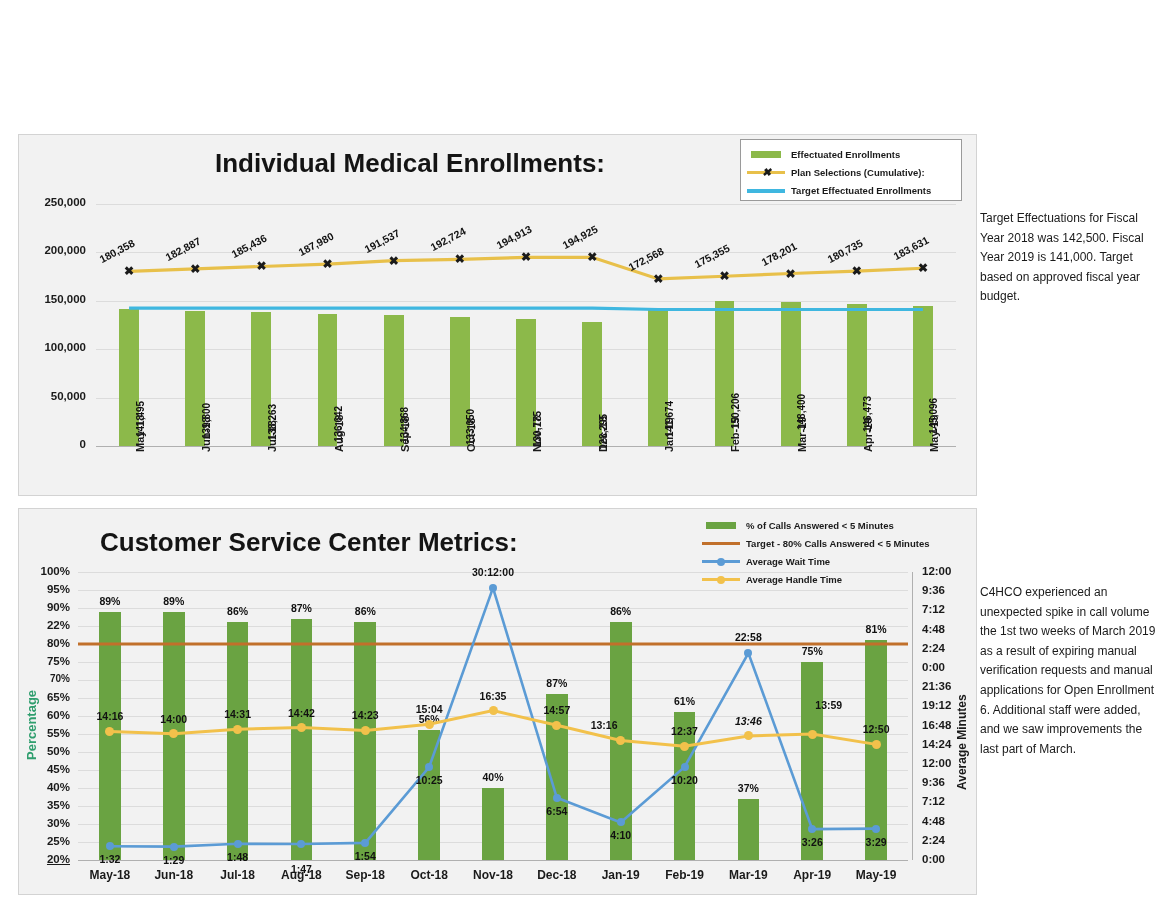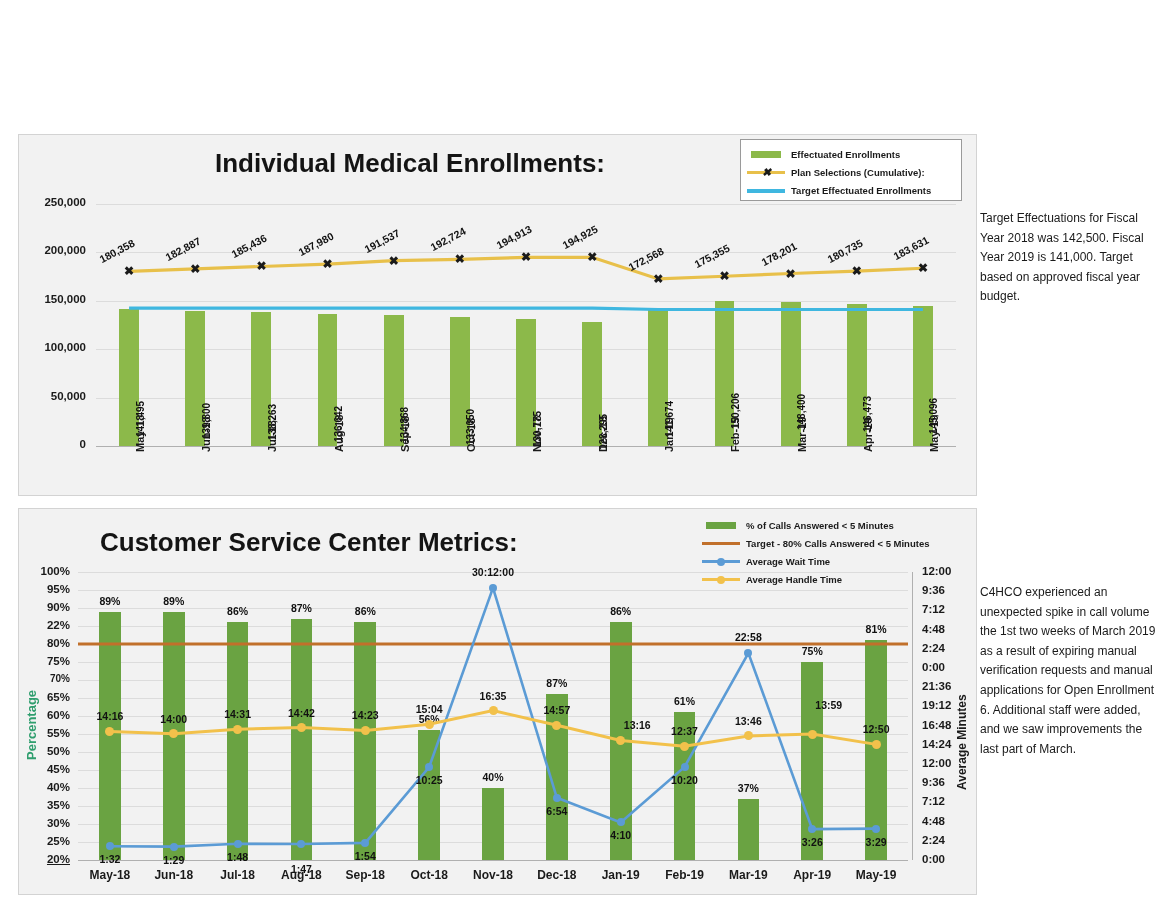--- a/index.html
+++ b/index.html
@@ -326,25 +326,25 @@
     <div class="ptlab" style="left: 193.462px; top: 134.529px; width: 60px; text-align: center;">14:42</div>
     <div class="dot" style="left: 282.808px; top: 153.913px; width: 9px; height: 9px; background: rgb(242, 193, 75);"></div>
     <div class="ptlab" style="left: 257.308px; top: 137.413px; width: 60px; text-align: center;">14:23</div>
     <div class="dot" style="left: 346.654px; top: 147.695px; width: 9px; height: 9px; background: rgb(242, 193, 75);"></div>
     <div class="ptlab" style="left: 321.154px; top: 131.195px; width: 60px; text-align: center;">15:04</div>
     <div class="dot" style="left: 410.5px; top: 134.087px; width: 9px; height: 9px; background: rgb(242, 193, 75);"></div>
     <div class="ptlab" style="left: 385px; top: 117.587px; width: 60px; text-align: center;">16:35</div>
     <div class="dot" style="left: 474.346px; top: 148.776px; width: 9px; height: 9px; background: rgb(242, 193, 75);"></div>
     <div class="ptlab" style="left: 448.846px; top: 132.276px; width: 60px; text-align: center;">14:57</div>
     <div class="dot" style="left: 538.192px; top: 163.916px; width: 9px; height: 9px; background: rgb(242, 193, 75);"></div>
-    <div class="ptlab" style="left: 512.692px; top: 147.416px; width: 60px; text-align: right;">13:16</div>
+    <div class="ptlab" style="left: 512.692px; top: 147.416px; width: 60px; text-align: left;">13:16</div>
     <div class="dot" style="left: 602.038px; top: 169.773px; width: 9px; height: 9px; background: rgb(242, 193, 75);"></div>
     <div class="ptlab" style="left: 576.538px; top: 153.273px; width: 60px; text-align: center;">12:37</div>
     <div class="dot" style="left: 665.885px; top: 159.41px; width: 9px; height: 9px; background: rgb(242, 193, 75);"></div>
-    <div class="ptlab" style="left: 640.385px; top: 142.91px; width: 60px; text-align: center;">13:46</div>
+    <div class="ptlab" style="left: 640.385px; top: 142.91px; width: 60px; text-align: center; font-style: italic;">13:46</div>
     <div class="dot" style="left: 729.731px; top: 157.518px; width: 9px; height: 9px; background: rgb(242, 193, 75);"></div>
     <div class="ptlab" style="left: 704.231px; top: 127px; width: 60px; text-align: right;">13:59</div>
     <div class="dot" style="left: 793.577px; top: 167.881px; width: 9px; height: 9px; background: rgb(242, 193, 75);"></div>
     <div class="ptlab" style="left: 768.077px; top: 151.381px; width: 60px; text-align: center;">12:50</div>
     <div class="dot" style="left: 27.9231px; top: 270.212px; width: 8px; height: 8px; background: rgb(91, 155, 213);"></div>
     <div class="ptlab" style="left: -4.07692px; top: 281.212px; width: 72px; text-align: center;">1:32</div>
     <div class="dot" style="left: 91.7692px; top: 270.663px; width: 8px; height: 8px; background: rgb(91, 155, 213);"></div>
     <div class="ptlab" style="left: 59.7692px; top: 281.663px; width: 72px; text-align: center;">1:29</div>
     <div class="dot" style="left: 155.615px; top: 267.779px; width: 8px; height: 8px; background: rgb(91, 155, 213);"></div>
     <div class="ptlab" style="left: 123.615px; top: 278.779px; width: 72px; text-align: center;">1:48</div>

